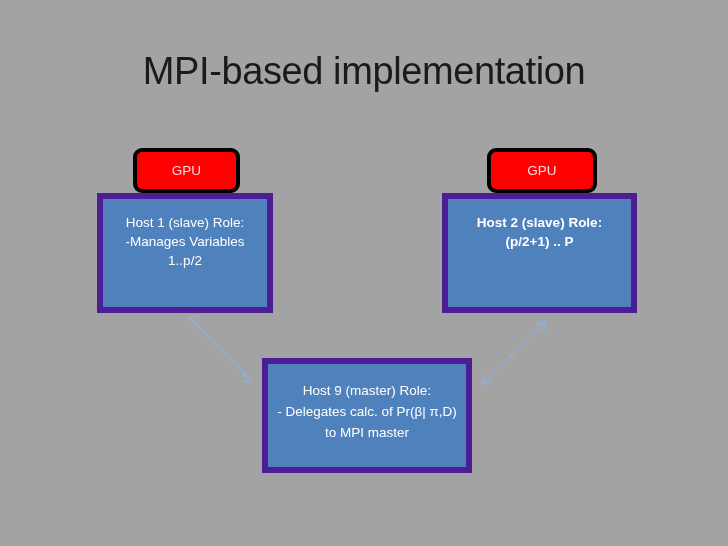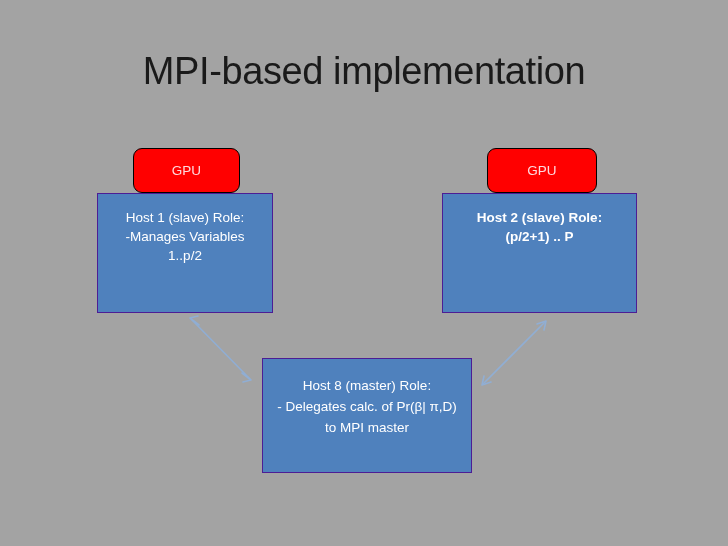--- a/index.html
+++ b/index.html
@@ -31,21 +31,21 @@
     font-weight: 400;
     color: #1a1a1a;
     letter-spacing: -0.4px;
     white-space: nowrap;
   }
 
   
   .host-box {
     position: absolute;
     background: #4f81bd;
-    border: 1px solid #4c1d95;
+    border: 6px solid #4c1d95;
     box-sizing: border-box;
     color: #ffffff;
     text-align: center;
     font-size: 13.5px;
     line-height: 19px;
     padding-top: 14px;
   }
   .host-box .line {
     display: block;
     white-space: nowrap;
@@ -71,21 +71,21 @@
     height: 115px;
     padding-top: 16px;
     font-size: 13.5px;
     line-height: 21px;
   }
 
   
   .gpu-badge {
     position: absolute;
     background: #ff0000;
-    border: 1px solid #000000;
+    border: 4px solid #000000;
     border-radius: 9px;
     box-sizing: border-box;
     color: #ffd9de;
     text-align: center;
     font-size: 13.5px;
     line-height: 1;
     display: flex;
     align-items: center;
     justify-content: center;
     z-index: 2;
@@ -158,18 +158,18 @@
 
   <div class="gpu-badge" id="gpu2-badge">
     <span>GPU</span>
   </div>
   <div class="host-box" id="host2-box">
     <span class="line">Host 2 (slave) Role:</span>
     <span class="line">(p/2+1) .. P</span>
   </div>
 
   <div class="host-box" id="host0-box">
-    <span class="line">Host  8 (master) Role:</span>
+    <span class="line">Host  9 (master) Role:</span>
     <span class="line">- Delegates calc. of Pr(β| π,D)</span>
     <span class="line">to MPI master</span>
   </div>
 
 </div>
 
 </body></html>

